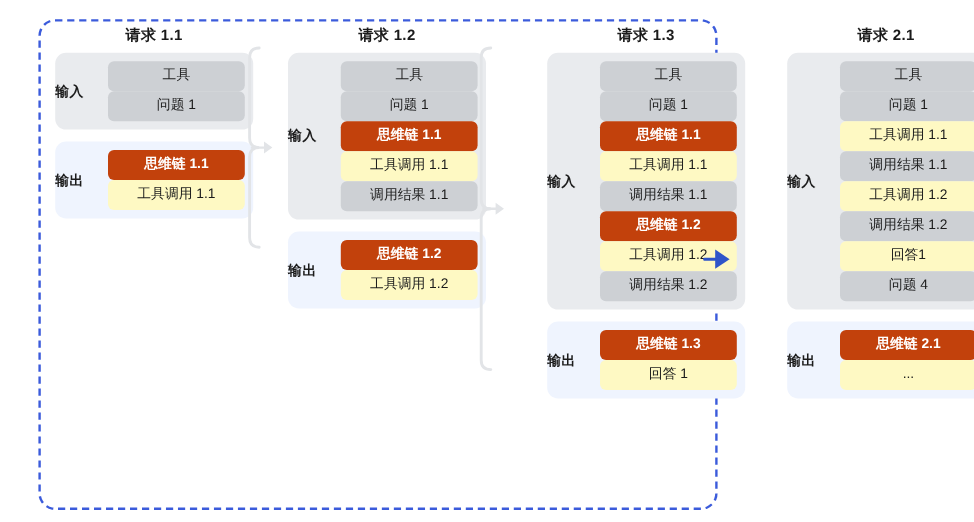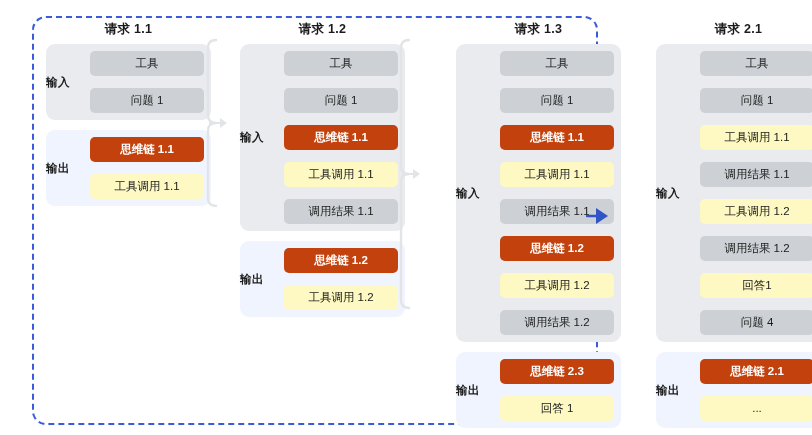--- a/index.html
+++ b/index.html
@@ -77,21 +77,21 @@
     font-size: 11.5px;
     font-weight: bold;
     color: #1b1b1b;
     letter-spacing: .5px;
   }
 
   .group-items {
     flex: 1;
     display: flex;
     flex-direction: column;
-    gap: 12px;
+    gap: 0;
   }
 
   .item {
     height: 25px;
     line-height: 25px;
     border-radius: 5px;
     text-align: center;
     font-size: 11.5px;
     color: #1b1b1b;
     white-space: nowrap;
@@ -173,21 +173,21 @@
             <div class="item blue-light">工具调用 1.1</div>
             <div class="item gray">调用结果 1.1</div>
             <div class="item blue-dark">思维链 1.2</div>
             <div class="item blue-light">工具调用 1.2</div>
             <div class="item gray">调用结果 1.2</div>
           </div>
         </div>
         <div class="group output">
           <div class="group-label">输出</div>
           <div class="group-items">
-            <div class="item blue-dark">思维链 2.3</div>
+            <div class="item blue-dark">思维链 1.3</div>
             <div class="item blue-light">回答 1</div>
           </div>
         </div>
       </div>
       <div class="column col-4">
         <div class="col-title">请求 2.1</div>
         <div class="group input">
           <div class="group-label">输入</div>
           <div class="group-items">
             <div class="item gray">工具</div>

